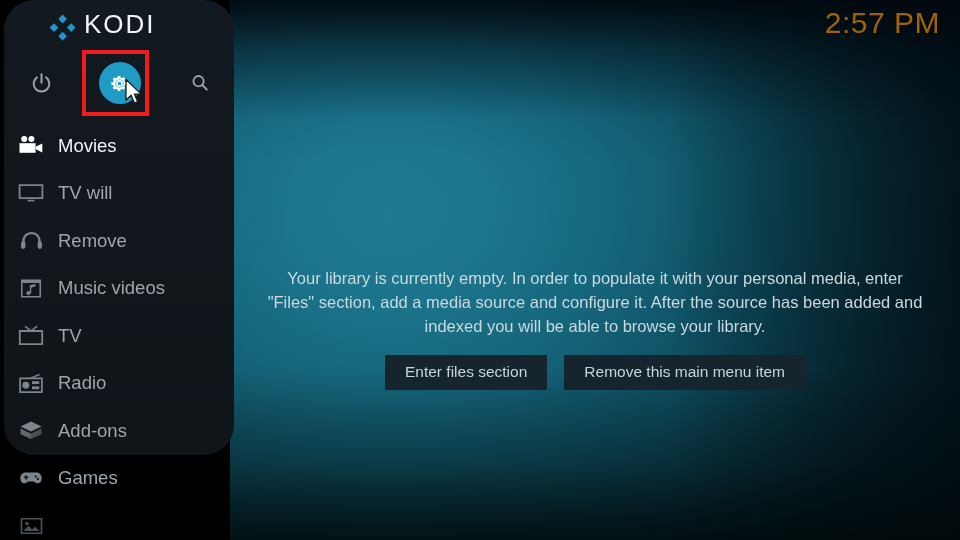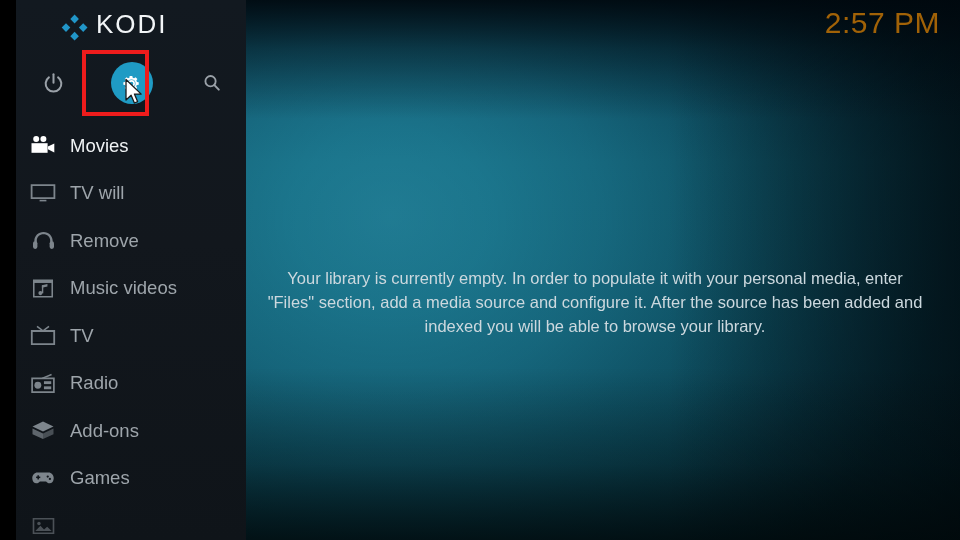--- a/index.html
+++ b/index.html
@@ -39,23 +39,24 @@
     background:
       linear-gradient(180deg, rgba(0,8,14,0.92) 0%, rgba(0,10,16,0.45) 9%, rgba(0,0,0,0) 22%),
       linear-gradient(0deg, rgba(0,8,10,0.80) 0%, rgba(0,8,10,0.30) 14%, rgba(0,0,0,0) 32%),
       linear-gradient(270deg, rgba(0,6,10,0.70) 0%, rgba(0,0,0,0) 40%);
     pointer-events:none;
   }
 
   
   .sidebar {
     position:absolute;
-    left:16px; top:0;
-    width:230px; height:540px;
+    left:4px; top:0;
+    width:230px; height:455px;
     background:linear-gradient(180deg,#121920 0%,#12171d 45%,#0f1419 100%);
+    border-radius:30px;
   }
 
   
   .logo-row {
     position:absolute;
     left:0; top:10px;
     width:230px; height:36px;
     display:flex; align-items:center;
   }
   .logo-mark {
@@ -190,20 +191,24 @@
 <body>
 
 <div id="app">
 
   <div class="main-bg"></div>
 
   <div class="clock">2:57 PM</div>
 
   <div class="empty-panel">
     <div class="empty-text">Your library is currently empty. In order to populate it with your personal media, enter "Files" section, add a media source and configure it. After the source has been added and indexed you will be able to browse your library.</div>
+    <div class="btn-row">
+      <button class="btn">Enter files section</button>
+      <button class="btn">Remove this main menu item</button>
+    </div>
   </div>
 
   <div class="sidebar">
 
     <div class="logo-row">
       <div class="logo-mark">
         <svg viewBox="0 0 30 28" width="30" height="28" xmlns="http://www.w3.org/2000/svg">
           <g fill="#2196c8">
             <path d="M14.6 1.6 L18.9 6.0 L14.6 10.4 L10.3 6.0 Z"></path>
             <path d="M6.0 10.2 L10.3 14.6 L6.0 19.0 L1.7 14.6 Z"></path>

